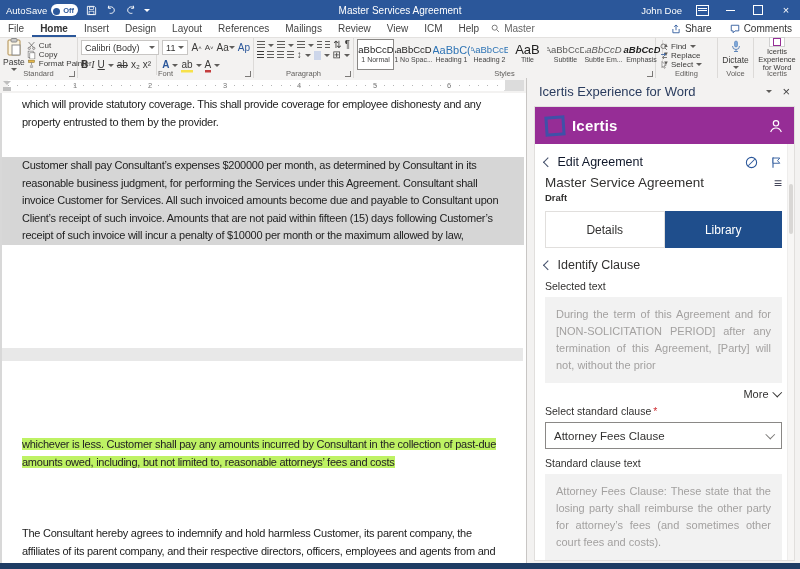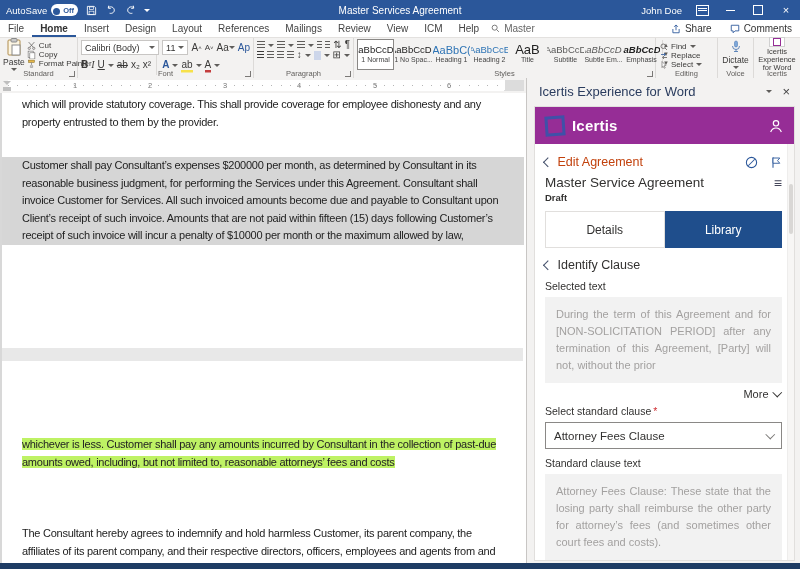--- a/index.html
+++ b/index.html
@@ -87,21 +87,21 @@
   .ph-caret{color:#555;}
   .ph-close{color:#444;font-size:13px;}
   .panel-card{position:absolute;left:7px;right:5px;top:28px;bottom:2px;background:#fff;border:1px solid #e1dfdd;box-sizing:border-box;}
   .brandbar{height:37px;background:#962d96;display:flex;align-items:center;padding:0 10px;gap:7px;}
   .logo-sq{width:14px;height:14px;border:3px solid #3f51a8;transform:rotate(-4deg);}
   .brand-name{color:#fff;font-size:15px;font-weight:bold;letter-spacing:0.2px;flex:1;}
   .card-body{position:absolute;left:0;right:0;top:37px;bottom:0;padding:8px 12px 6px 10px;box-sizing:border-box;font-size:11px;color:#323130;overflow:hidden;}
   .scrolltrack{position:absolute;right:0;top:37px;bottom:0;width:6px;background:#f7f6f5;border-left:1px solid #eeedec;}
   .scrollthumb{position:absolute;right:1px;top:40px;width:4px;height:50px;background:#d9d7d5;border-radius:2px;}
   .prow{display:flex;align-items:center;}
-  .edit-row{margin:3px 0 6px 0;gap:6px;color:#c2410c;font-size:12.5px;}
+  .edit-row{margin:3px 0 6px 0;gap:6px;color:#0f172a;font-size:12.5px;}
   .edit-row .chev{color:#44506b;}
   .row-icons{margin-left:auto;display:flex;gap:12px;align-items:center;}
   .agr-row{font-size:13.5px;color:#323130;}
   .hamburger{margin-left:auto;color:#44465a;font-size:14px;line-height:1;}
   .draft{font-size:9.5px;font-weight:bold;margin:2px 0 8px 0;}
   .ptabs{display:flex;height:37px;margin-bottom:10px;}
   .ptab{flex:1;display:flex;align-items:center;justify-content:center;font-size:12px;}
   .ptab.details{background:#fff;border:1px solid #e1dfdd;color:#323130;}
   .ptab.library{background:#1f4e8c;color:#fff;}
   .sect-row{gap:6px;font-size:12.5px;margin:2px 0 8px 0;}

